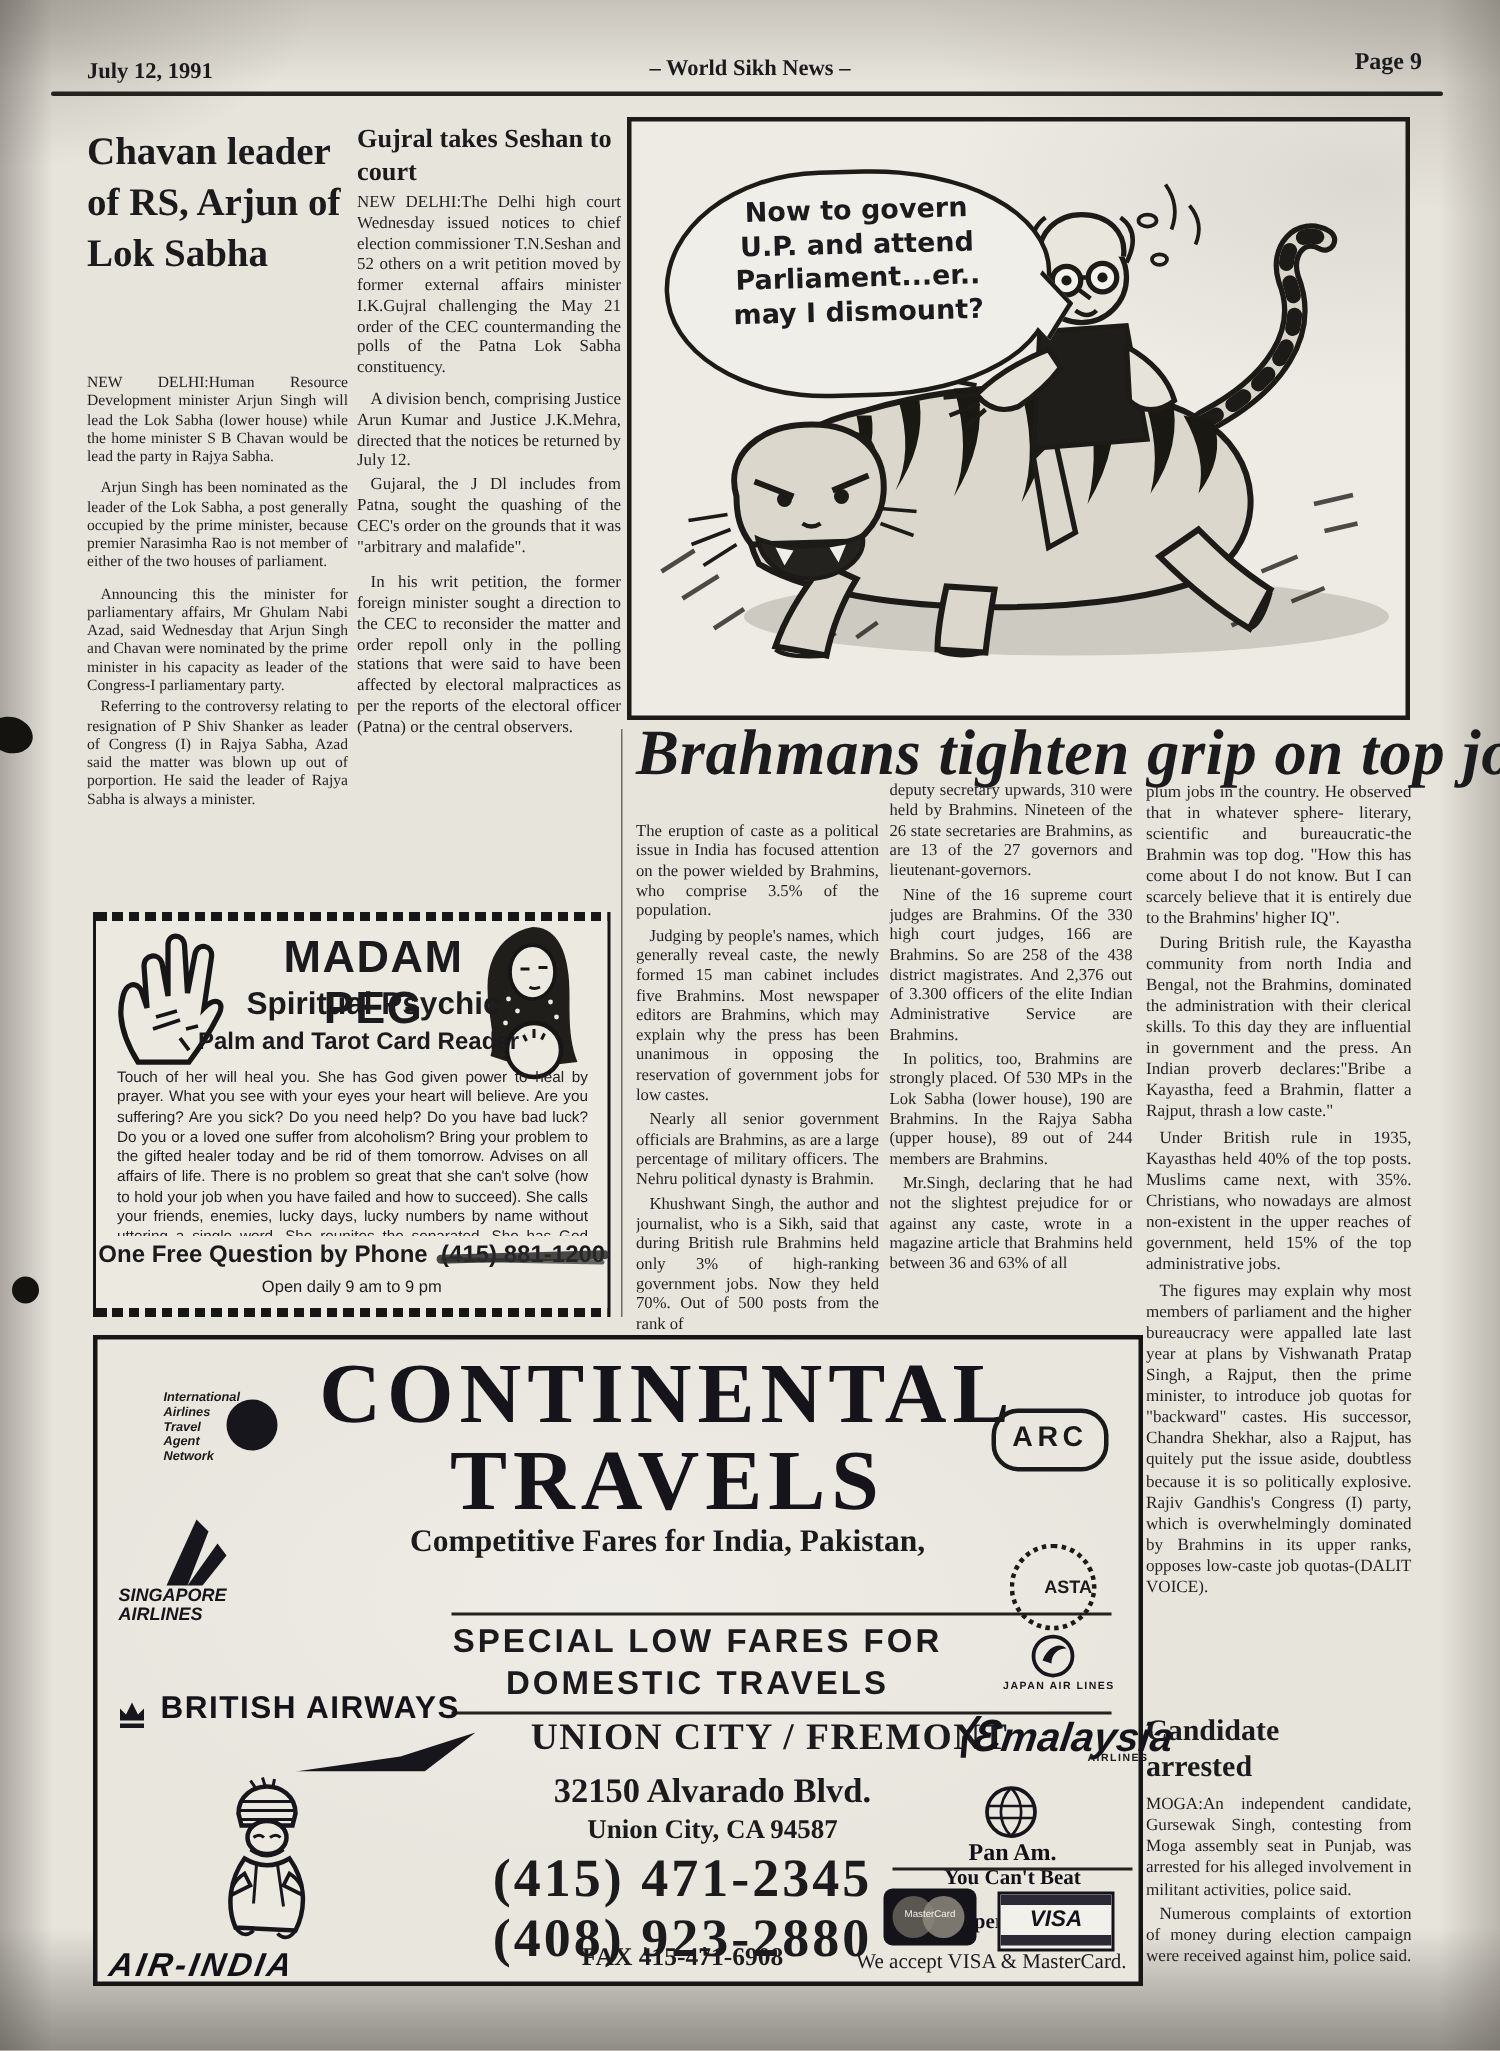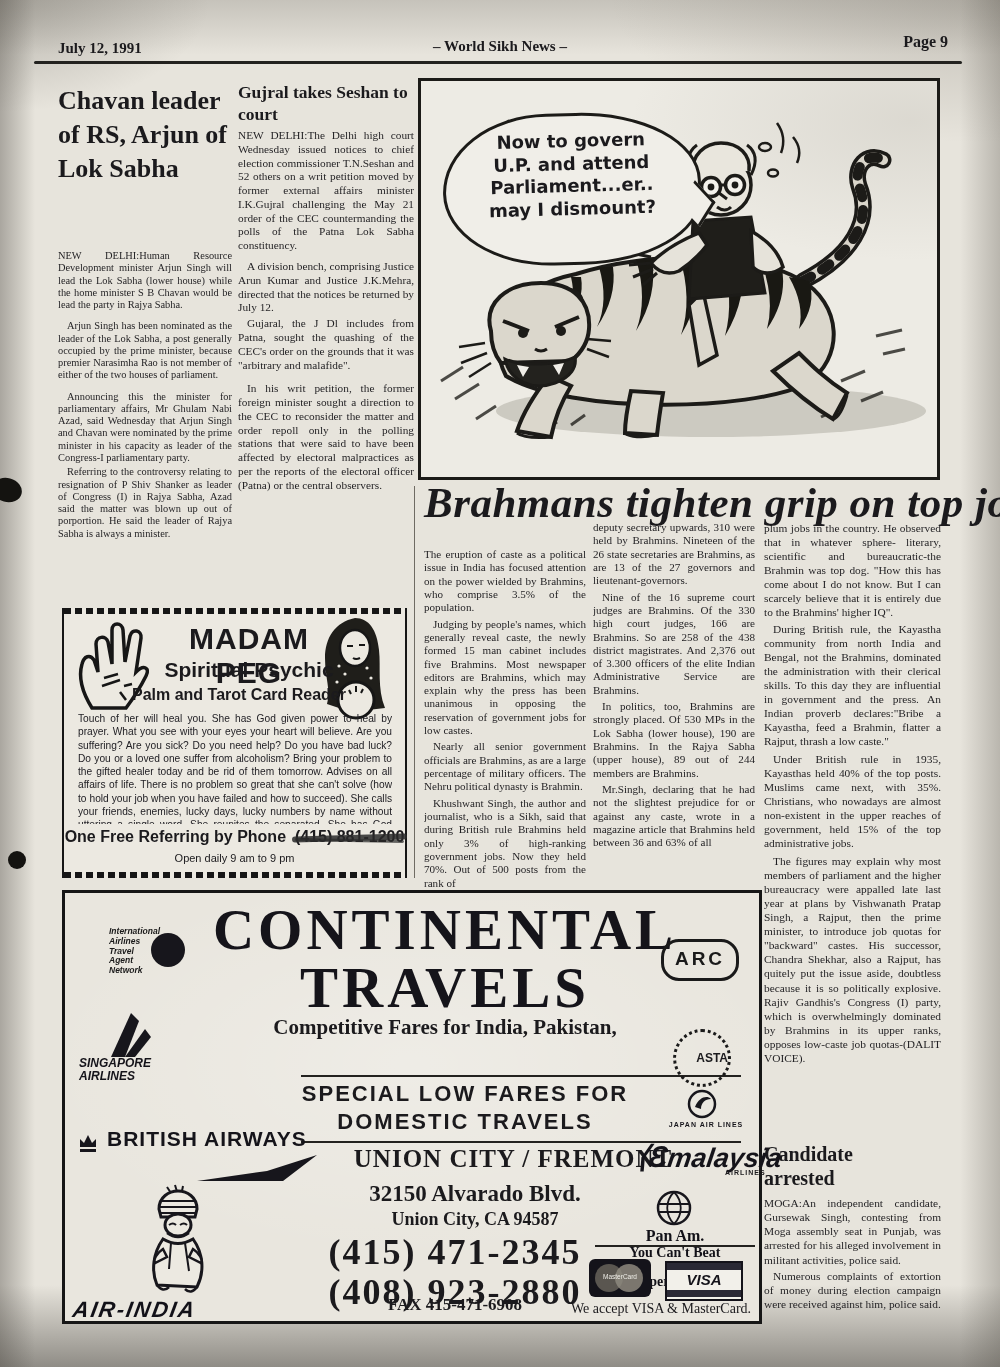--- a/index.html
+++ b/index.html
@@ -232,21 +232,21 @@
           <circle cx="22" cy="66" r="1.6"></circle>
           <circle cx="52" cy="52" r="1.6"></circle>
           <circle cx="56" cy="62" r="1.6"></circle>
         </g>
     </svg>
     <div class="abs mp-center" style="left:95px;top:14px;width:180px;font-size:30px;letter-spacing:1px;">MADAM PEG</div>
     <div class="abs mp-center" style="left:95px;top:50px;width:180px;font-size:21px;">Spiritual Psychic</div>
     <div class="abs mp-center" style="left:40px;top:78px;width:270px;font-size:16px;">Palm and Tarot Card Reader</div>
     <div class="abs sans" style="left:14px;top:104px;width:314px;height:112px;font-size:10.2px;line-height:1.3;text-align:justify;overflow:hidden;color:#222126;">Touch of her will heal you. She has God given power to heal by prayer. What you see with your eyes your heart will believe. Are you suffering? Are you sick? Do you need help? Do you have bad luck? Do you or a loved one suffer from alcoholism? Bring your problem to the gifted healer today and be rid of them tomorrow. Advises on all affairs of life. There is no problem so great that she can't solve (how to hold your job when you have failed and how to succeed). She calls your friends, enemies, lucky days, lucky numbers by name without uttering a single word. She reunites the separated. She has God given power to help humanity and has devoted her life time to this work</div>
     <div class="abs mp-center" style="left:0;top:220px;width:341px;font-size:16px;">
-      <span>One Free Referring by Phone</span>&nbsp;
+      <span>One Free Question by Phone</span>&nbsp;
       <span class="scribbled">(415) 881-1200</span>
     </div>
     <div class="abs mp-center" style="left:0;top:244px;width:341px;font-size:11px;font-weight:normal;">Open daily 9 am to 9 pm</div>
   </div>
 
   <div id="continental" class="abs" style="left:62px;top:890px;width:694px;height:428px;">
 
     <div class="abs sans" style="left:44px;top:34px;width:80px;font-size:8.5px;font-weight:bold;font-style:italic;line-height:1.15;color:#1a1a1a;">
       <div>International</div>
       <div>Airlines</div>

